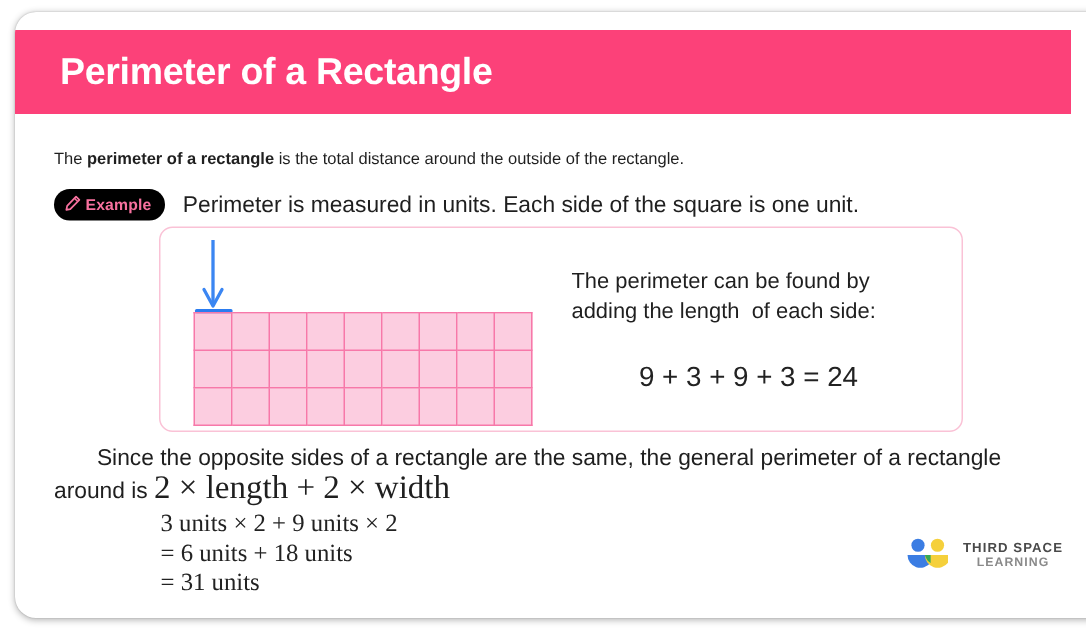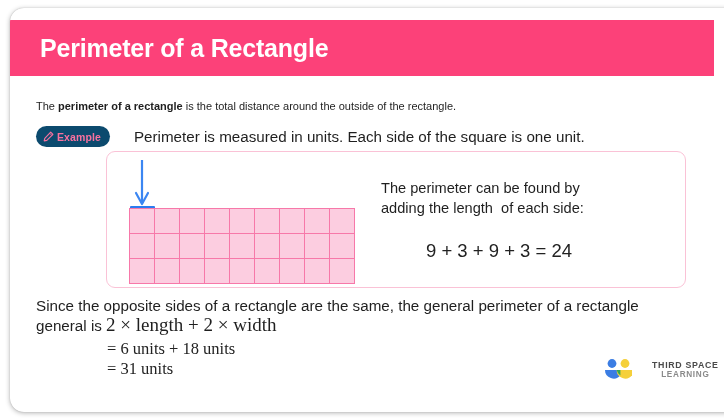--- a/index.html
+++ b/index.html
@@ -64,46 +64,46 @@
     position: absolute;
     left: 26px;
     top: 118px;
     display: flex;
     align-items: center;
   }
   .example-badge {
     display: inline-flex;
     align-items: center;
     gap: 3px;
-    background: #0c4a6e;
+    background: #000000;
     border-radius: 11px;
     padding: 3px 9px 3px 7px;
     height: 15px;
   }
   .pencil-icon { display: block; }
   .example-label {
     color: #f8719f;
     font-size: 10.5px;
     font-weight: bold;
     letter-spacing: 0.1px;
     line-height: 14px;
   }
   .example-text {
-    margin-left: 24px;
+    margin-left: 12px;
     font-size: 15.2px;
     color: #1f1f1f;
     white-space: nowrap;
   }
 
   
   .example-box {
     position: absolute;
     left: 96px;
     top: 143px;
-    width: 580px;
+    width: 536px;
     height: 137px;
     border: 1.4px solid #fac2d6;
     border-radius: 9px;
     box-sizing: border-box;
   }
 
   
   .diagram {
     position: absolute;
     left: 10px;
@@ -164,46 +164,46 @@
   
   .bottom-para {
     position: absolute;
     left: 26px;
     top: 288px;
     width: 660px;
     font-size: 15.2px;
     color: #1f1f1f;
     line-height: 19px;
   }
-  .bottom-line1 { white-space: nowrap; }
+  .bottom-line1 { white-space: nowrap; text-align: center; }
   .bottom-line2 { white-space: nowrap; }
   .mathserif {
     font-family: "Liberation Serif", serif;
-    font-size: 19px;
+    font-size: 22px;
   }
 
   .calc-lines {
     position: absolute;
     left: 97px;
     top: 331px;
     font-family: "Liberation Serif", serif;
     font-size: 16.5px;
     color: #222222;
     line-height: 19.5px;
   }
   .calc-lines div { white-space: nowrap; }
 
   
   .logo {
     position: absolute;
     left: 592px;
     top: 350px;
     display: flex;
     align-items: center;
-    gap: 16px;
+    gap: 6px;
   }
   .logo-text {
     display: flex;
     flex-direction: column;
     line-height: 10.5px;
   }
   .logo-line1 {
     font-size: 8.8px;
     font-weight: bold;
     color: #4a4a4a;
@@ -292,24 +292,25 @@
     </div>
 
     <div class="explain"><span>The perimeter can be found by</span>
 <span>adding the length  of each side:</span></div>
 
     <div class="equation">9 + 3 + 9 + 3 = 24</div>
   </div>
 
   <div class="bottom-para">
     <div class="bottom-line1">Since the opposite sides of a rectangle are the same, the general perimeter of a rectangle</div>
-    <div class="bottom-line2"><span>general is </span><span class="mathserif">2 × length + 2 × width</span></div>
+    <div class="bottom-line2"><span>around is </span><span class="mathserif">2 × length + 2 × width</span></div>
   </div>
 
   <div class="calc-lines">
+    <div>3 units × 2 + 9 units × 2</div>
     <div>= 6 units + 18 units</div>
     <div>= 31 units</div>
   </div>
 
   <div class="logo">
     <svg width="34" height="24" viewBox="0 0 34 24">
       <circle cx="10" cy="5.5" r="4.4" fill="#3b7de3"></circle>
       <circle cx="23" cy="5.5" r="4.4" fill="#f5d03b"></circle>
       <path d="M3 12 a8.6 8.6 0 0 0 15.4 5.2 L18.4 12 Z" fill="#3b7de3"></path>
       <path d="M14.6 12 a8.6 8.6 0 0 0 15.4 5.2 L30 12 Z" fill="#f5d03b"></path>

